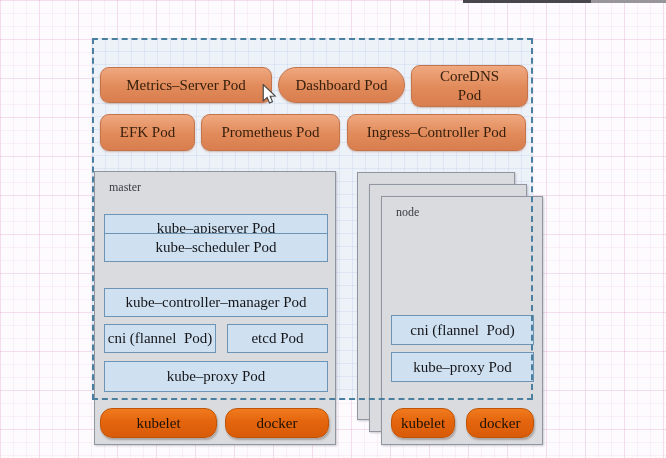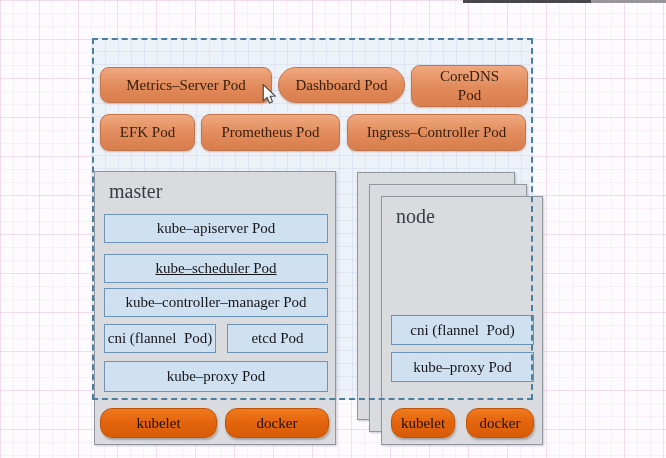--- a/index.html
+++ b/index.html
@@ -37,21 +37,21 @@
     box-shadow:0 1px 2px rgba(150,90,50,0.35);
     display:flex; align-items:center; justify-content:center;
     font-size:15px; color:#38200d; text-align:center; line-height:1.25;
   }
   .machine{
     position:absolute; box-sizing:border-box;
     background:#d9dbdf; border:1px solid #90969f;
     box-shadow:1px 1px 2px rgba(110,110,125,0.35);
   }
   .machine-title{
-    position:absolute; left:14px; top:8px; font-size:20px; color:#383d44;
+    position:absolute; left:14px; top:8px; font-size:12px; color:#383d44;
   }
   .box-blue{
     position:absolute; box-sizing:border-box;
     background:#cfe1f0; border:1px solid #6d94b4;
     display:flex; align-items:center; justify-content:center;
     font-size:15px; color:#15151a; white-space:pre;
   }
   .runtime-orange{
     position:absolute; box-sizing:border-box;
     background:linear-gradient(180deg,#f07a1e 0%,#e4650d 45%,#d85b08 100%);
@@ -90,21 +90,21 @@
   <div class="pod-orange" style="left:347px; top:114px; width:179px; height:37px;">
     <span>Ingress–Controller Pod</span>
   </div>
 
   <div class="machine" style="left:94px; top:171px; width:242px; height:274px; z-index:2;">
     <div class="machine-title">master</div>
 
     <div class="box-blue" style="left:9px; top:42px; width:224px; height:29px;">
       <span>kube–apiserver Pod</span>
     </div>
-    <div class="box-blue" style="left:9px; top:82px; width:224px; height:29px;text-decoration:underline;">
+    <div class="box-blue" style="left:9px; top:61px; width:224px; height:29px;">
       <span>kube–scheduler Pod</span>
     </div>
     <div class="box-blue" style="left:9px; top:116px; width:224px; height:29px;">
       <span>kube–controller–manager Pod</span>
     </div>
     <div class="box-blue" style="left:9px; top:152px; width:112px; height:29px;">
       <span>cni (flannel  Pod)</span>
     </div>
     <div class="box-blue" style="left:132px; top:152px; width:101px; height:29px;">
       <span>etcd Pod</span>

